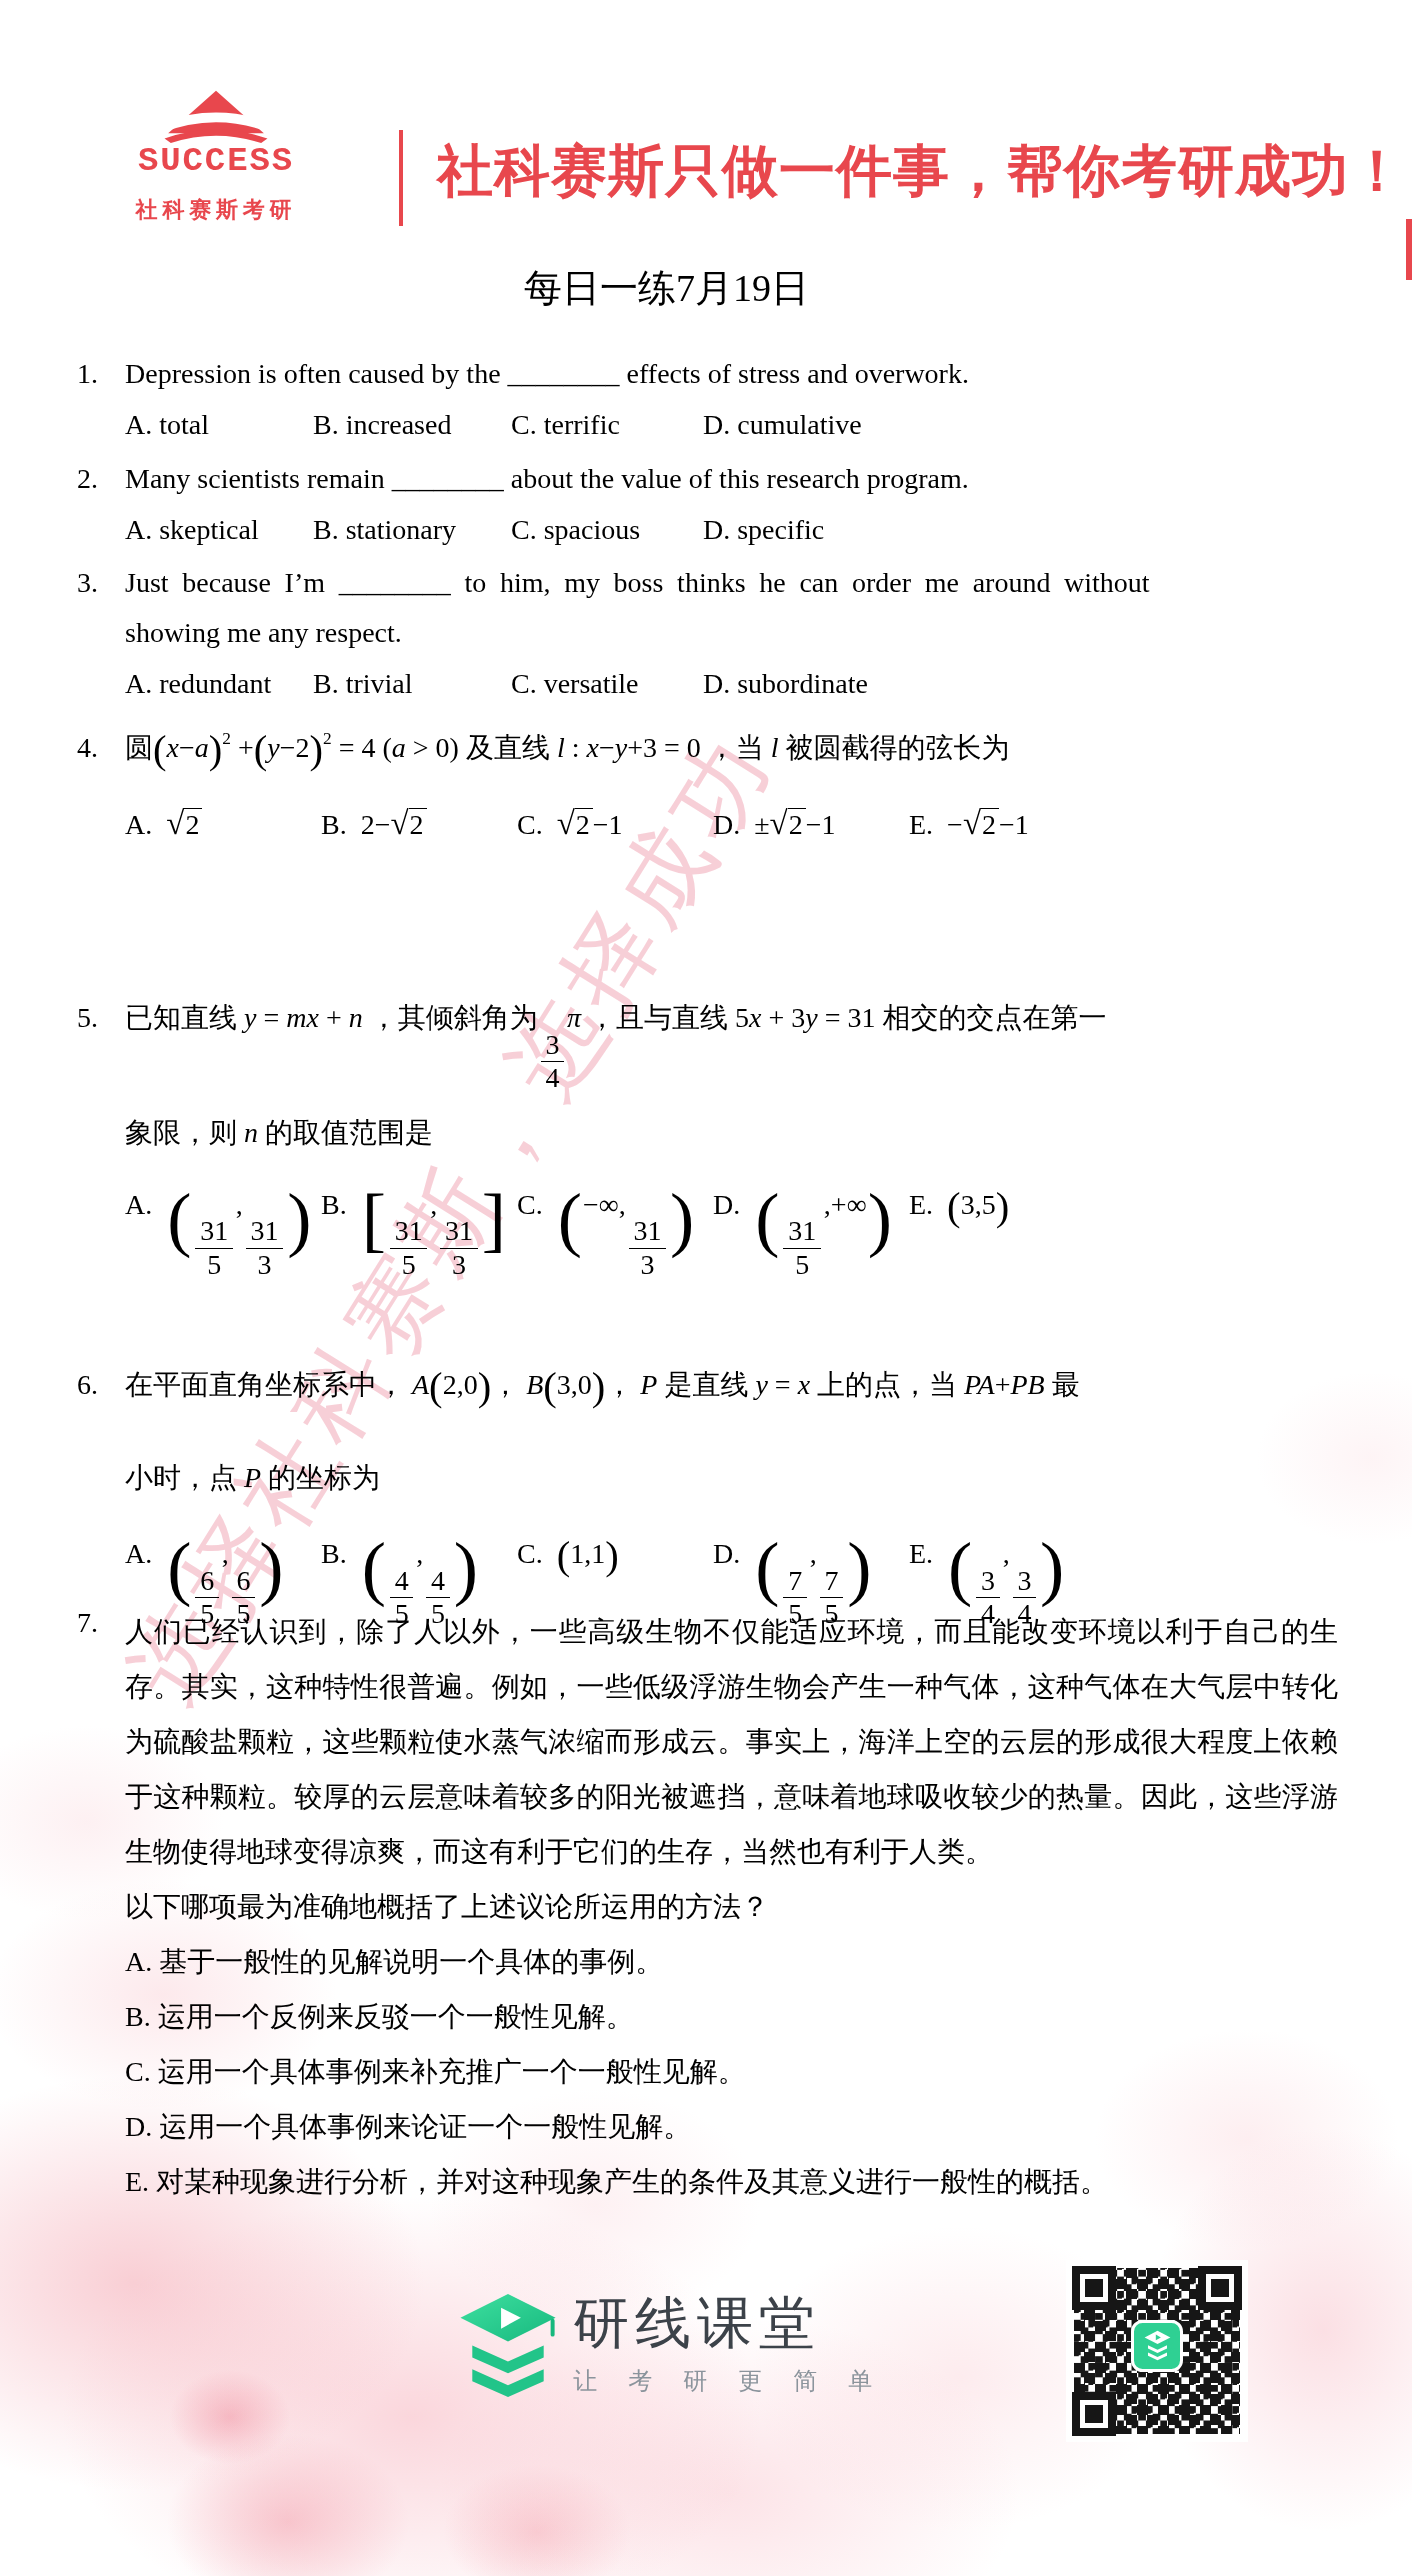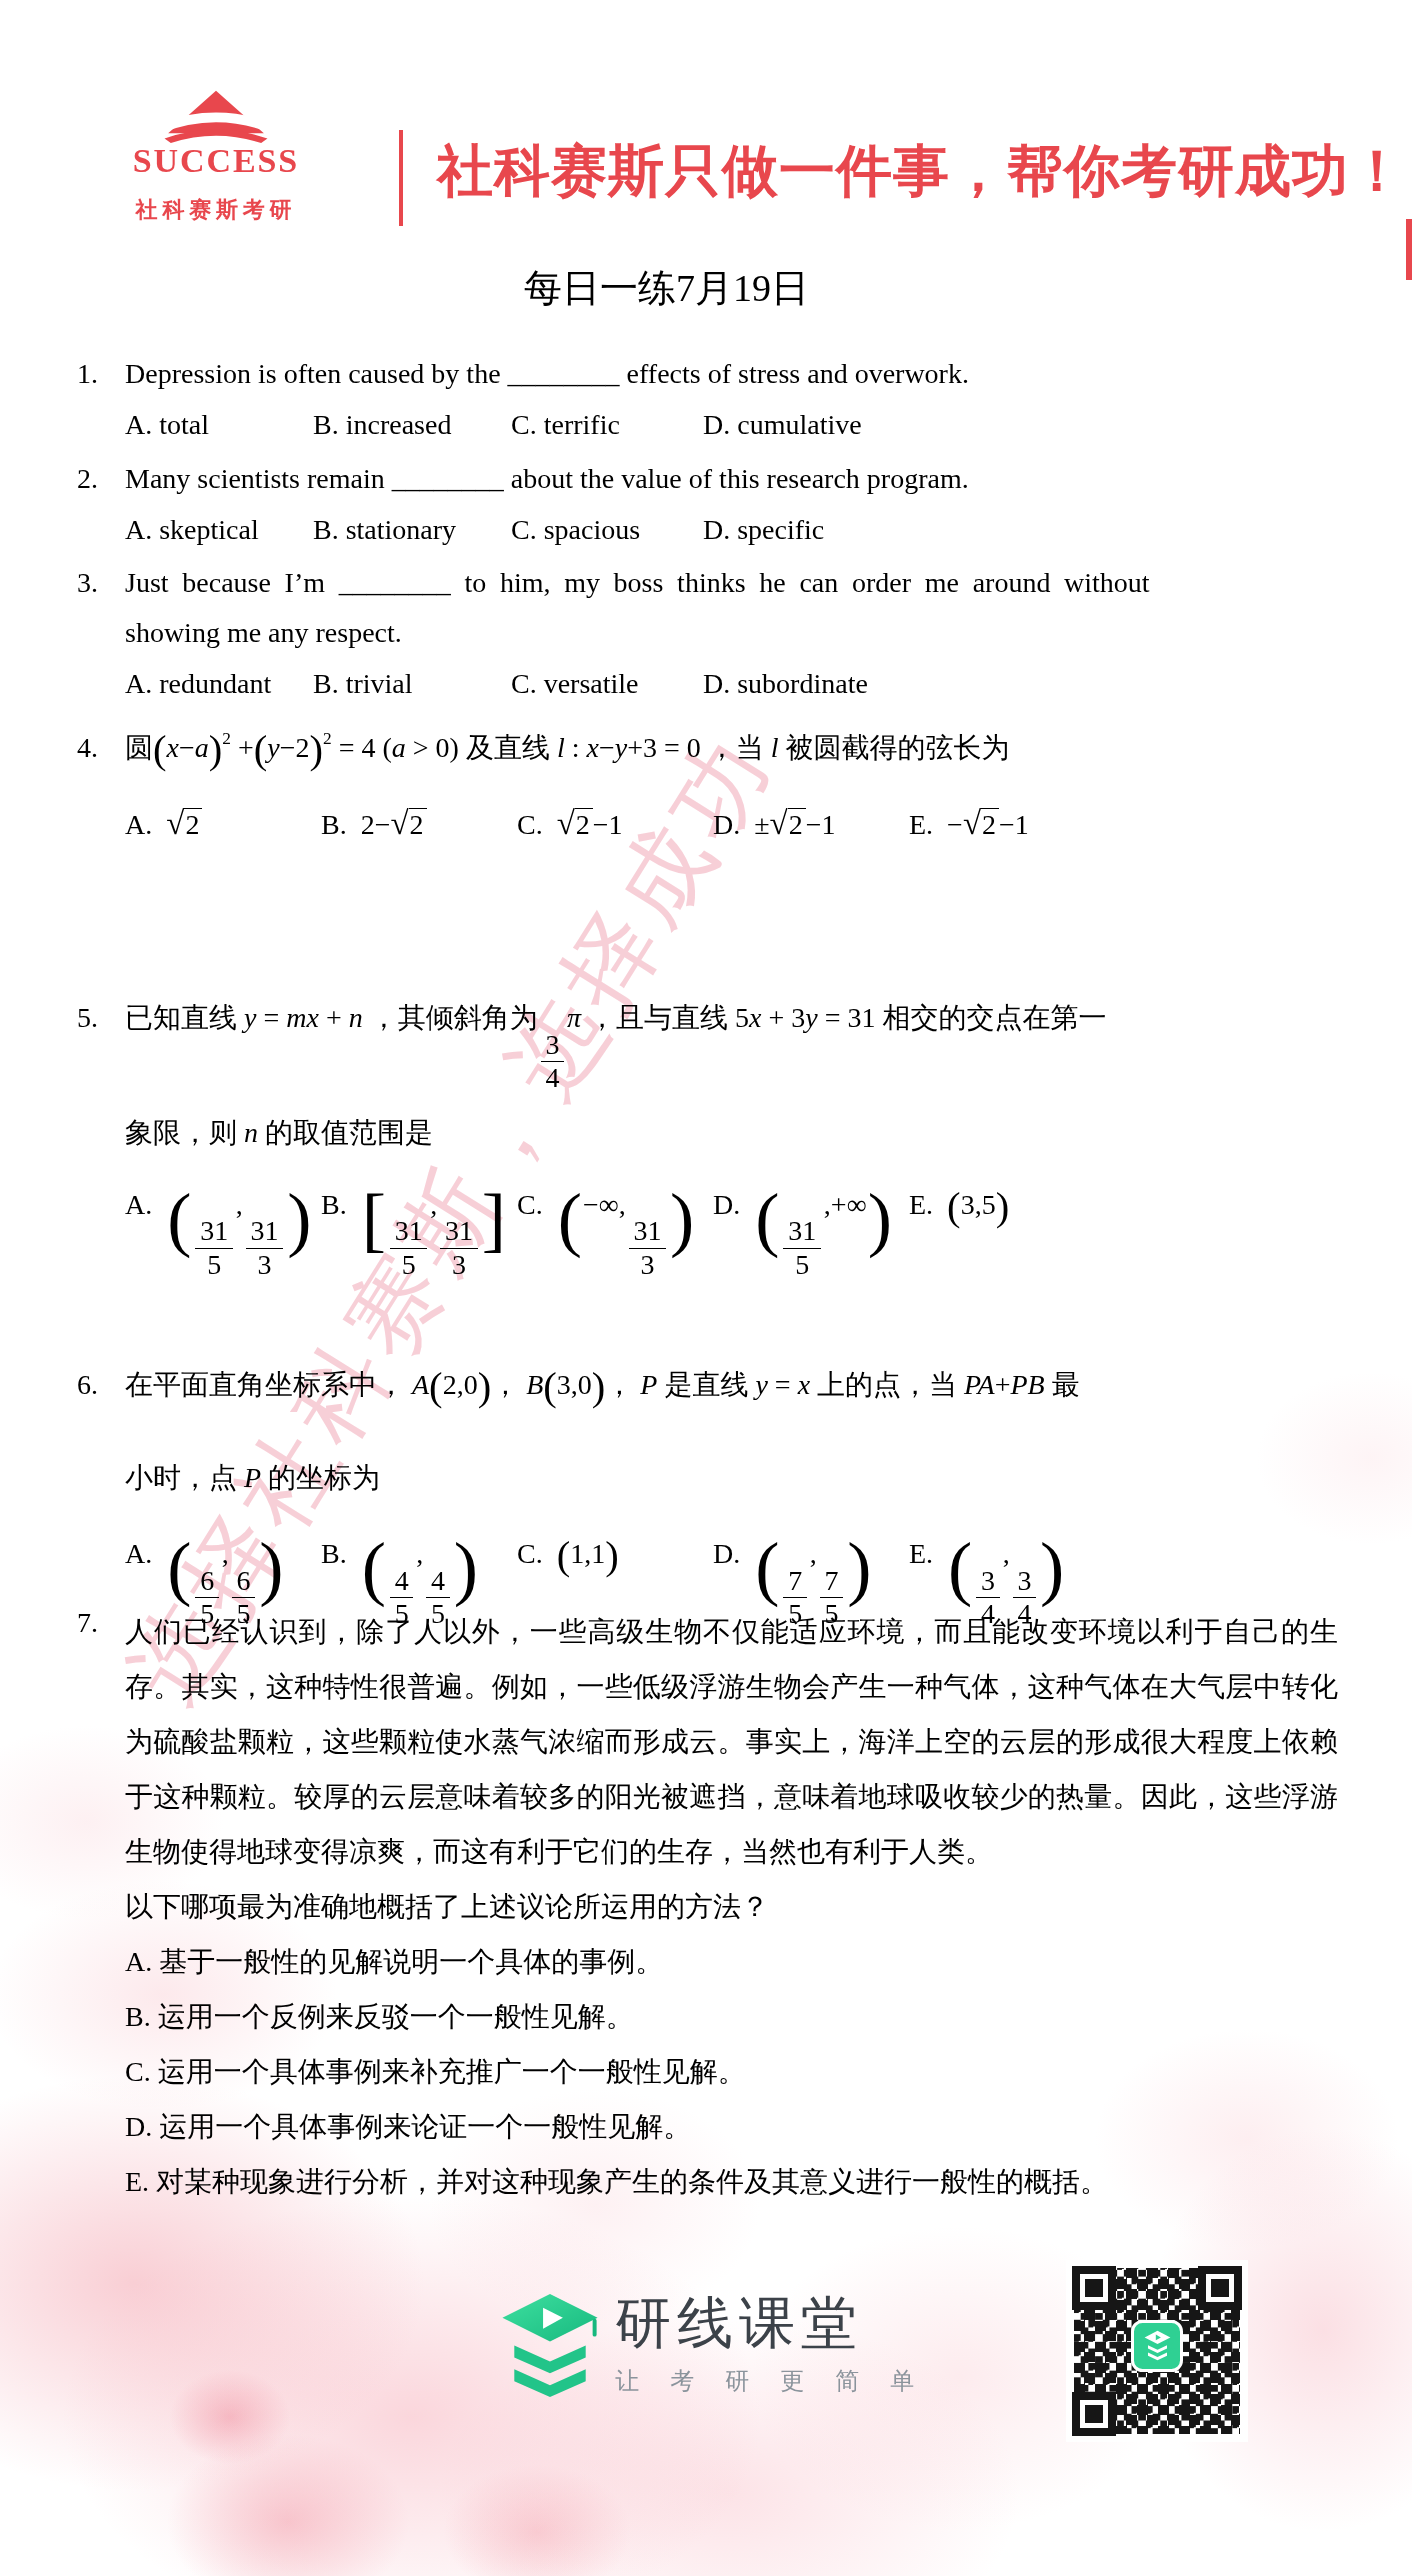--- a/index.html
+++ b/index.html
@@ -23,21 +23,21 @@
     radial-gradient(ellipse 86px 67px  at 230px 2417px,  rgba(236,120,140,.45), transparent 70%);}
   .watermark{position:absolute;left:451px;top:1218px;z-index:0;pointer-events:none;
     transform:translate(-50%,-50%) rotate(-58deg);white-space:nowrap;
     font-family:"Liberation Sans","DejaVu Sans",sans-serif;font-weight:500;
     font-size:94px;letter-spacing:7.7px;color:rgba(240,168,183,.55);}
   .edge-mark{position:absolute;right:0;top:219px;width:6.7px;height:61px;background:#e8474d;z-index:2;}
 
   
   .logo{position:absolute;left:77px;top:88px;width:278px;text-align:center;z-index:1;}
   .logo svg{display:block;margin:0 auto;width:182px;height:56px;}
-  .logo .brand{font-family:Liberation Serif, serif;font-weight:800;
+  .logo .brand{font-family:Liberation Mono, monospace;font-weight:800;
                font-size:34px;line-height:1.0;color:#e8474d;letter-spacing:1.9px;}
   .logo .sub{font-family:"Liberation Sans","DejaVu Sans",sans-serif;font-weight:700;
              font-size:22px;line-height:1.2;color:#e8474d;letter-spacing:4.8px;margin-top:19px;}
   .hdr-divider{position:absolute;left:399px;top:130px;width:3.8px;height:96px;background:#e8474d;z-index:1;}
   .slogan{position:absolute;left:437px;top:134px;z-index:1;white-space:nowrap;
           font-family:"Liberation Sans","DejaVu Sans",sans-serif;font-weight:700;
           font-size:56px;color:#e8474d;letter-spacing:1px;}
 
   
   .title{position:absolute;top:263px;left:0;right:0;text-align:center;z-index:1;
@@ -77,21 +77,21 @@
   .q5 .mline2{margin-bottom:33px;}
   .q6 .mline1{margin-bottom:54px;}
   .q6 .mline2{margin-bottom:38px;}
 
   
   .q7 .qbody{line-height:55px;}
   .q7 .para{text-align:justify;text-justify:inter-ideograph;}
   .q7 .optline{text-align:left;}
 
   
-  .footer-logo{position:absolute;left:500px;top:2292px;z-index:1;display:flex;align-items:flex-start;}
+  .footer-logo{position:absolute;left:458px;top:2292px;z-index:1;display:flex;align-items:flex-start;}
   .footer-logo svg{width:100px;height:117px;flex:none;}
   .fcol{margin-left:15.3px;}
   .fbrand{font-family:"Liberation Sans","DejaVu Sans",sans-serif;font-weight:500;
           font-size:56px;line-height:1.1;color:#3c4249;letter-spacing:5.8px;white-space:nowrap;}
   .ftag{margin-top:11.5px;font-family:"Liberation Sans","DejaVu Sans",sans-serif;
         font-size:24px;color:#8b949c;letter-spacing:31px;white-space:nowrap;}
 
   .qr{position:absolute;left:1066px;top:2260px;width:182px;height:182px;background:#fff;z-index:1;}
   .qr .mod{position:absolute;inset:7.7px;background:
       conic-gradient(#161616 25%, transparent 0 50%, #161616 0 75%, transparent 0) 0 0/21px 21px,

